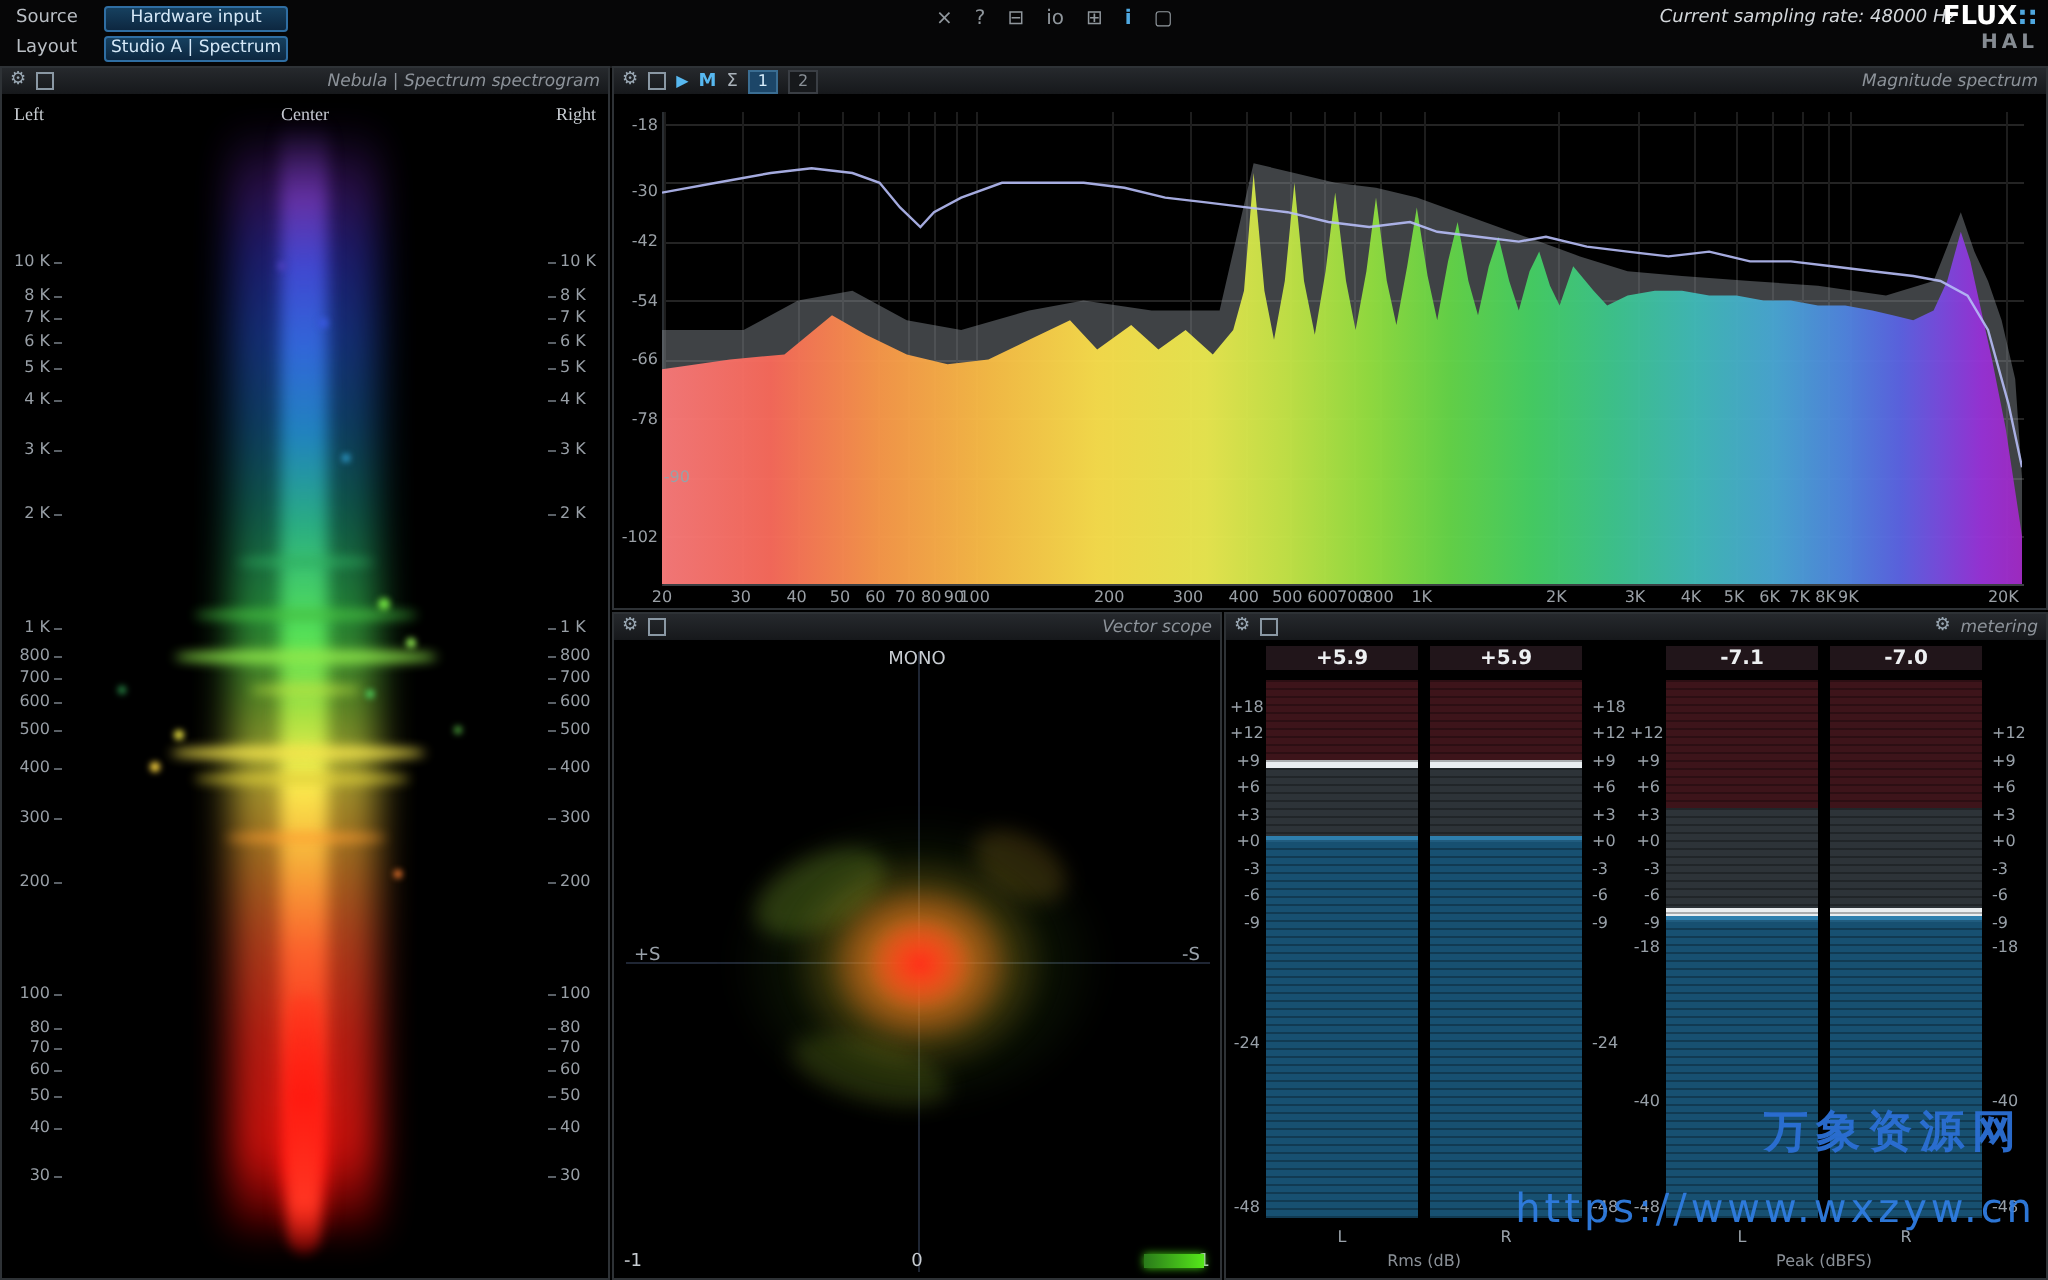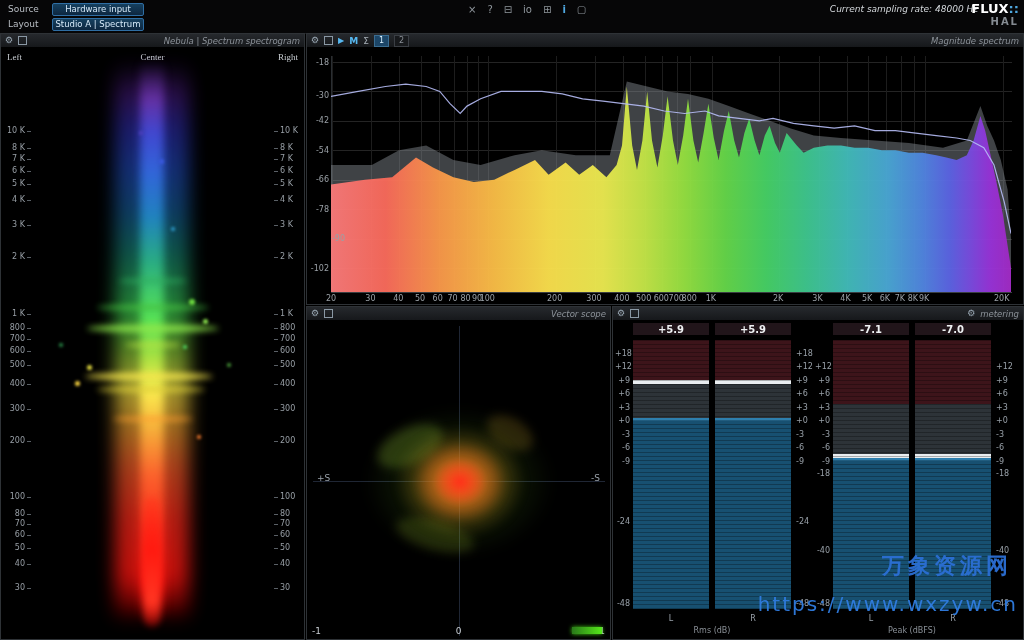--- a/index.html
+++ b/index.html
@@ -378,20 +378,21 @@
       </div>
   </div>
 
   <div class="panel" id="vector-panel" style="left:306px;top:306px;width:305px;height:334px">
     <div class="ptitle">
       <span class="picon">⚙</span>
       <span class="expand"></span>
       <span class="ptext">Vector scope</span>
     </div>
     <div class="pcontent" id="vector-content">
+      <div class="vs-mono">MONO</div>
       <div id="vs-vline"></div>
       <div id="vs-hline"></div>
       <div class="vsb" id="vsb-green"></div>
       <div class="vs-wisp" style="left:68px;top:108px;width:70px;height:36px;transform:rotate(-25deg);background:rgba(150,200,50,.25)"></div>
       <div class="vs-wisp" style="left:88px;top:200px;width:80px;height:30px;transform:rotate(15deg);background:rgba(150,180,40,.2)"></div>
       <div class="vs-wisp" style="left:178px;top:98px;width:50px;height:30px;transform:rotate(30deg);background:rgba(200,160,40,.2)"></div>
       <div class="vsb" id="vsb-yellow"></div>
       <div class="vsb" id="vsb-orange"></div>
       <div class="vsb" id="vsb-red"></div>
       <div class="vs-ls">+S</div>

